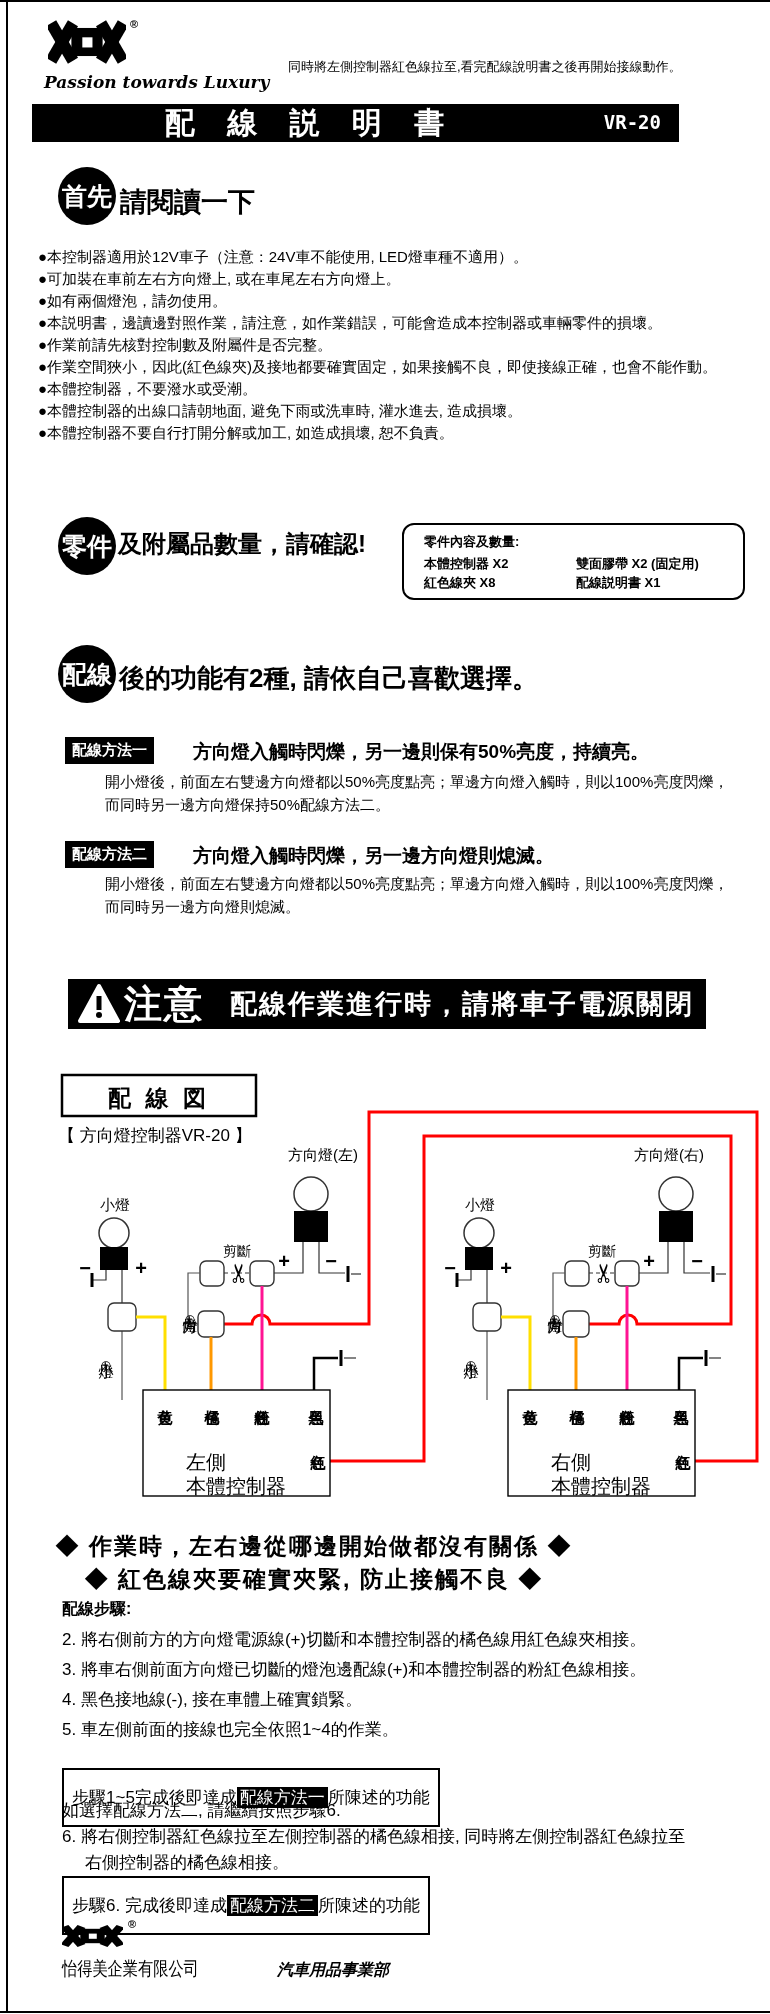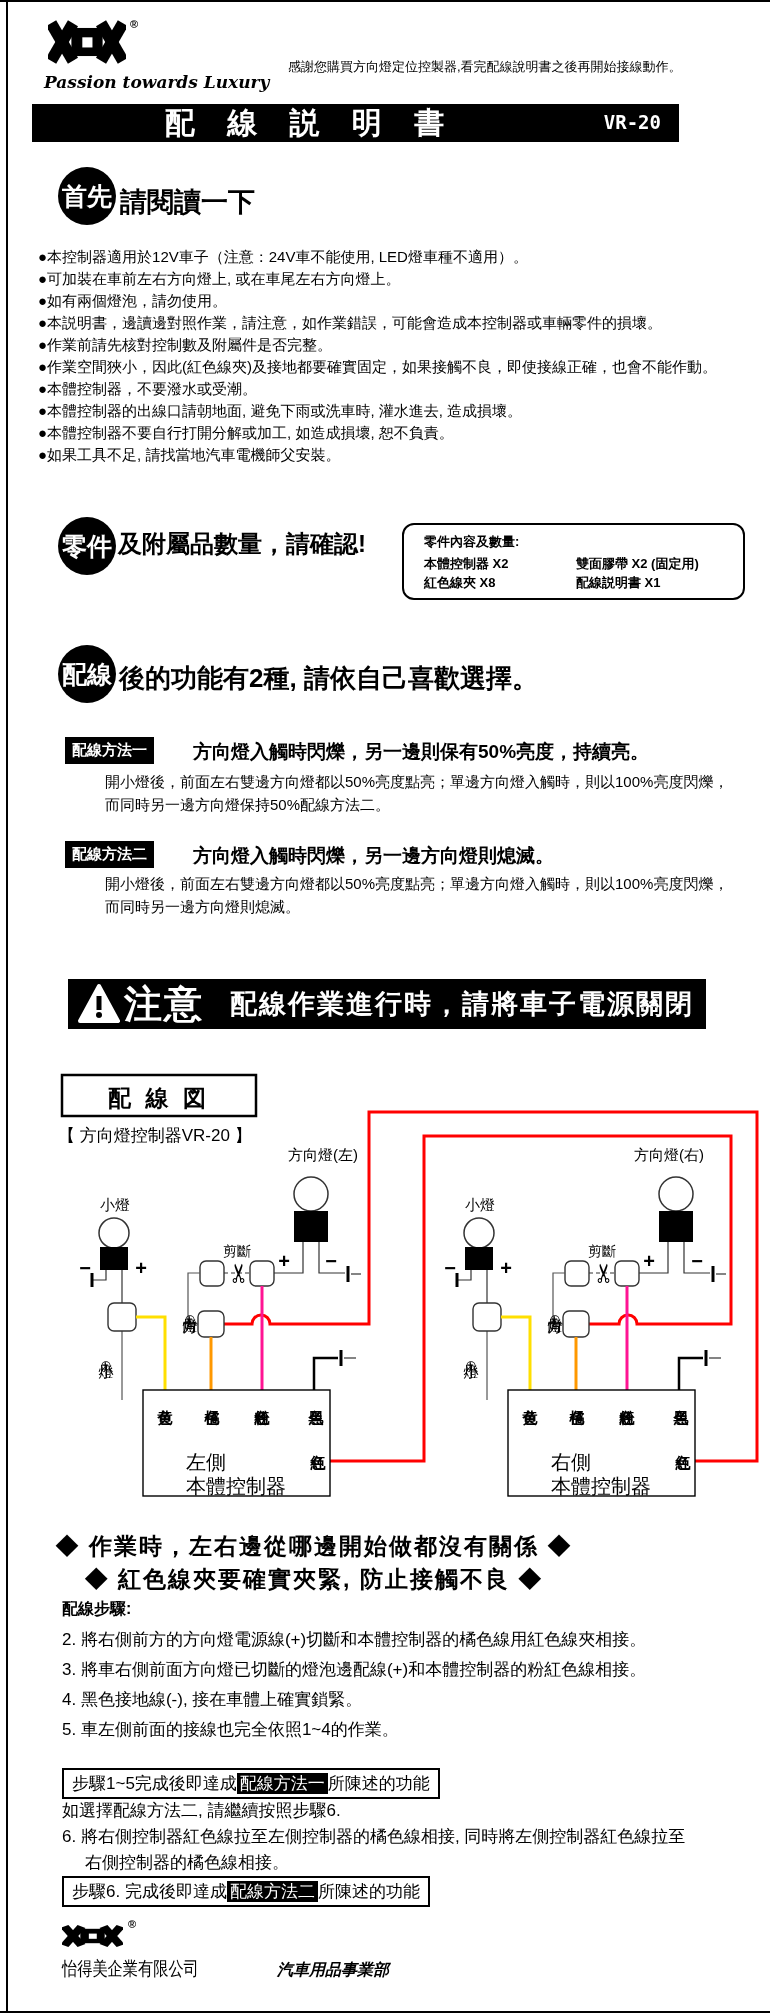--- a/index.html
+++ b/index.html
@@ -42,21 +42,21 @@
   
   .vlabel{position:absolute;writing-mode:vertical-rl;text-orientation:upright;
     font-size:15px;line-height:17px;letter-spacing:0;white-space:nowrap;}
   
   .dnote{position:absolute;left:0;width:628px;text-align:center;font-weight:bold;font-size:23px;
     letter-spacing:2px;white-space:nowrap;}
   
   .steps-head{position:absolute;left:62px;top:1599px;font-size:16px;font-weight:bold;}
   .steps{position:absolute;left:62px;top:1625px;}
   .step{font-size:17px;height:30px;line-height:30px;white-space:nowrap;}
-  .resbox{position:absolute;left:62px;border:2px solid #000;padding:2px 8px;font-size:17px;white-space:nowrap;}
+  .resbox{position:absolute;left:62px;border:2px solid #000;padding:16px 8px;font-size:17px;white-space:nowrap;}
   .tag{background:#000;color:#fff;padding:1px 3px;}
   .plain-line{position:absolute;font-size:17px;white-space:nowrap;}
   
   .company{position:absolute;left:62px;top:1956px;font-size:19px;letter-spacing:0;
     transform:scaleX(0.8);transform-origin:left;white-space:nowrap;}
   .division{position:absolute;left:277px;top:1960px;font-size:16px;font-weight:bold;font-style:italic;white-space:nowrap;}
   .reg{position:absolute;font-size:11px;font-weight:bold;}
 </style>
 </head>
 <body>
@@ -70,41 +70,40 @@
     <line x1="4" y1="6" x2="32" y2="54"></line>
     <line x1="32" y1="6" x2="4" y2="54"></line>
     <line x1="68" y1="6" x2="96" y2="54"></line>
     <line x1="96" y1="6" x2="68" y2="54"></line>
   </g>
   <rect x="30" y="12" width="40" height="36" fill="#000"></rect>
   <rect x="44" y="24" width="13" height="13" fill="#fff"></rect>
 </svg>
 <div class="reg" style="left:130px;top:18px;">®</div>
 <div class="tagline">Passion towards Luxury</div>
-<div class="thanks">感謝您購買方向燈定位控製器,看完配線說明書之後再開始接線動作。</div>
+<div class="thanks">同時將左側控制器紅色線拉至,看完配線說明書之後再開始接線動作。</div>
 
 <div class="title-bar">
   <span class="t">配 線 説 明 書</span>
   <span class="m">VR-20</span>
 </div>
 
 <div class="badge" style="top:167px;">首先</div>
 <div class="sec-head" style="left:120px;top:184px;font-size:27px;">請閱讀一下</div>
 
 <div class="bullets">
   <div class="bullet">●本控制器適用於12V車子（注意：24V車不能使用, LED燈車種不適用）。</div>
   <div class="bullet">●可加裝在車前左右方向燈上, 或在車尾左右方向燈上。</div>
   <div class="bullet">●如有兩個燈泡，請勿使用。</div>
   <div class="bullet">●本説明書，邊讀邊對照作業，請注意，如作業錯誤，可能會造成本控制器或車輛零件的損壞。</div>
   <div class="bullet">●作業前請先核對控制數及附屬件是否完整。</div>
   <div class="bullet">●作業空間狹小，因此(紅色線夾)及接地都要確實固定，如果接觸不良，即使接線正確，也會不能作動。</div>
   <div class="bullet">●本體控制器，不要潑水或受潮。</div>
   <div class="bullet">●本體控制器的出線口請朝地面, 避免下雨或洗車時, 灌水進去, 造成損壞。</div>
   <div class="bullet">●本體控制器不要自行打開分解或加工, 如造成損壞, 恕不負責。</div>
-  <div class="bullet">●如果工具不足, 請找當地汽車電機師父安裝。</div>
 </div>
 
 <div class="badge" style="top:517px;">零件</div>
 <div class="sec-head" style="left:118px;top:528px;font-size:24px;">及附屬品數量，請確認!</div>
 <div class="parts-box">
   <div class="bt">零件內容及數量:</div>
   <div class="i" style="left:20px;top:30px;">本體控制器 X2</div>
   <div class="i" style="left:20px;top:49px;">紅色線夾 X8</div>
   <div class="i" style="left:172px;top:30px;">雙面膠帶 X2 (固定用)</div>
   <div class="i" style="left:172px;top:49px;">配線説明書 X1</div>

